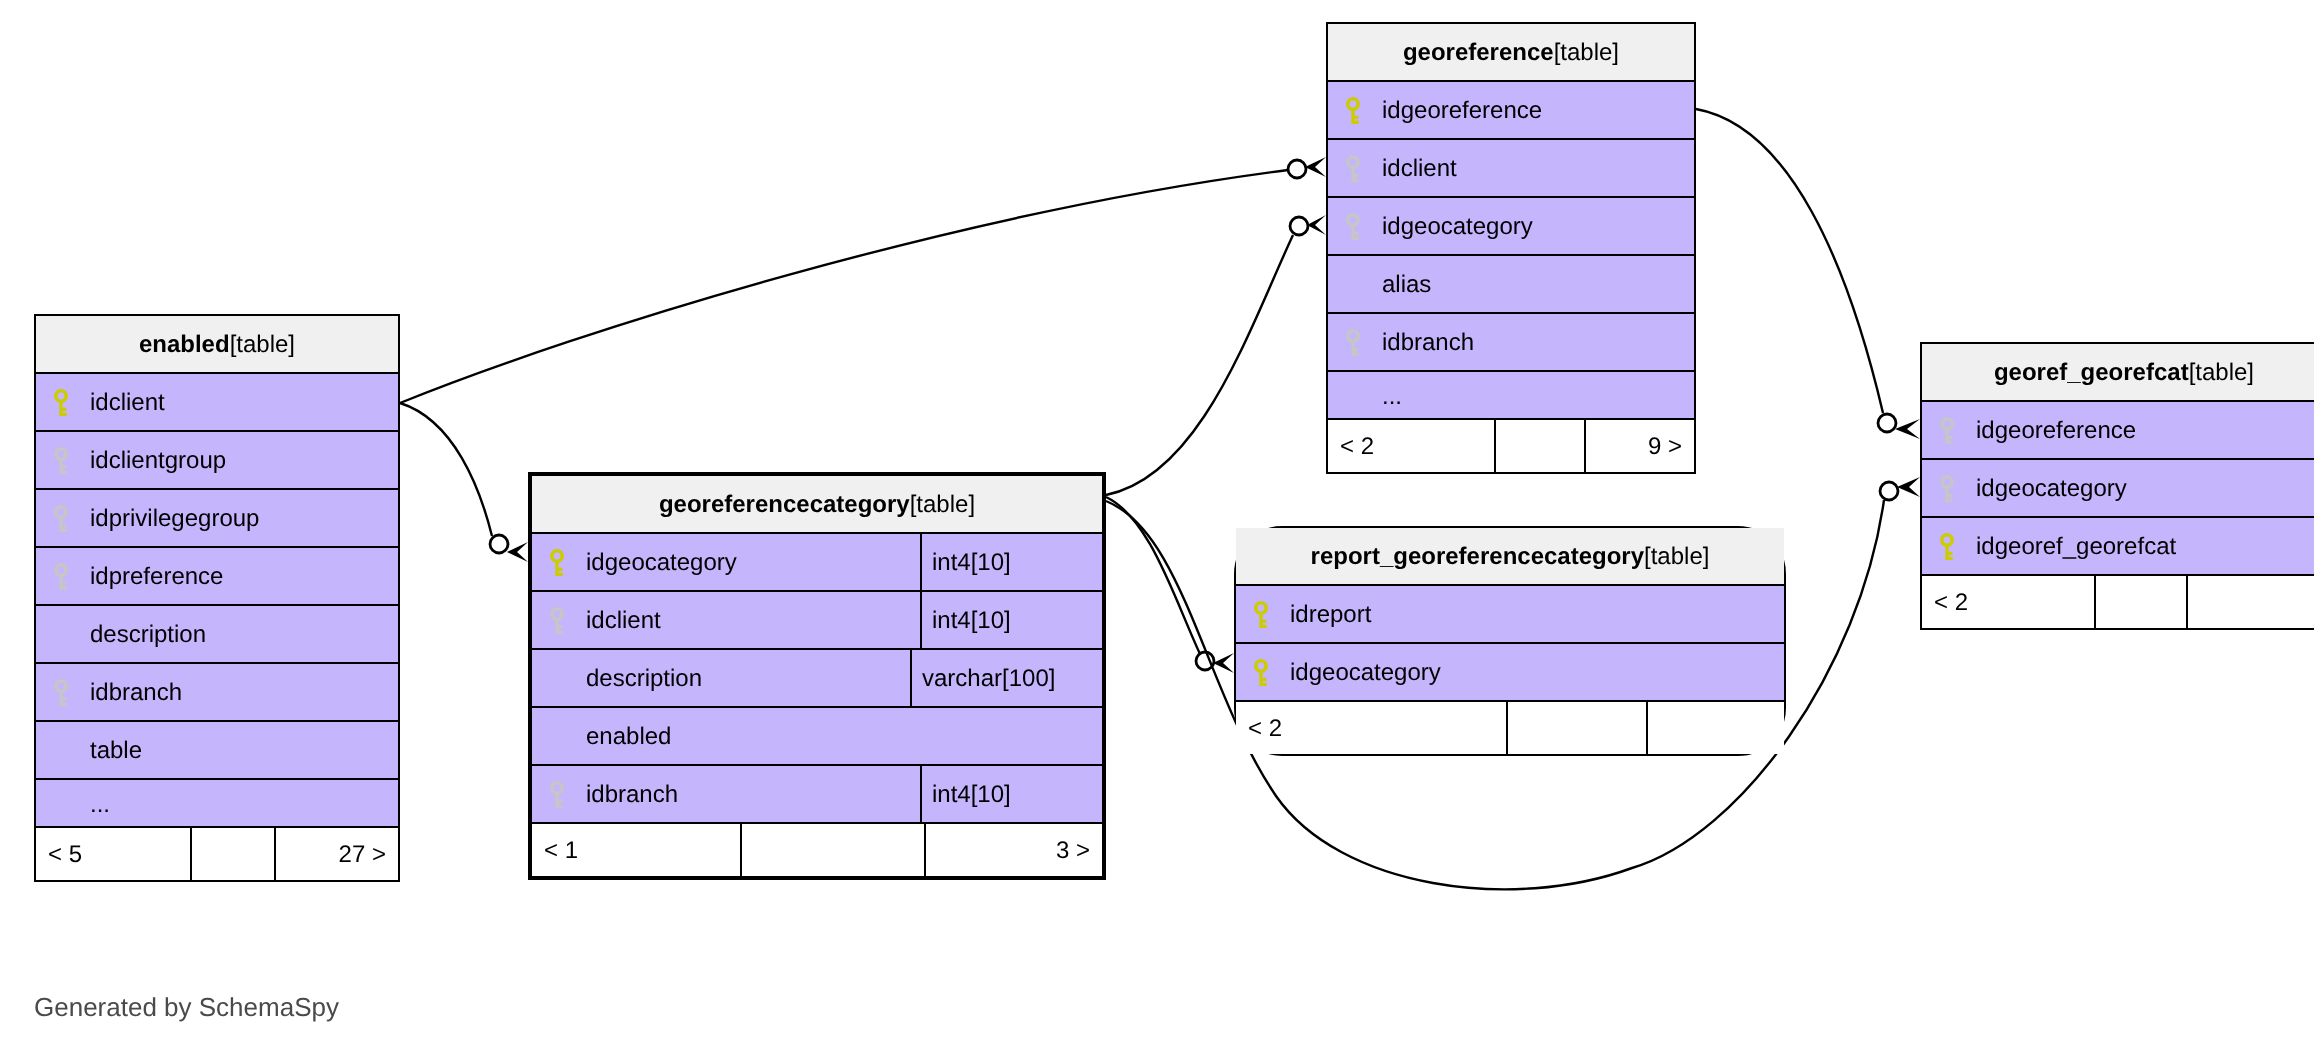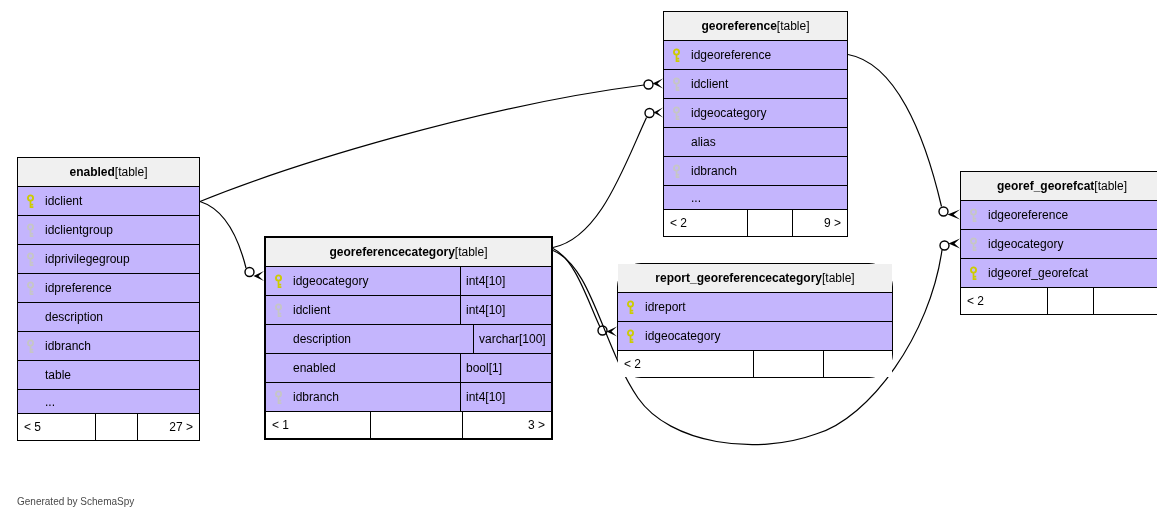--- a/index.html
+++ b/index.html
@@ -17,21 +17,21 @@
        box-sizing:border-box;background:#c4b5fd;}
   .row.ellipsis{height:24px;}
   .keycell{width:19px;padding-left:8px;display:flex;align-items:center;flex:0 0 auto;}
   .colname{flex:1 1 auto;white-space:nowrap;overflow:hidden;}
   .typecell{flex:0 0 auto;border-left:1px solid #000;align-self:stretch;display:flex;
             align-items:center;padding-left:5px;box-sizing:border-box;white-space:nowrap;}
   .foot{height:26px;display:flex;background:#fff;}
   .foot .fc{box-sizing:border-box;display:flex;align-items:center;padding:0 6px;height:100%;}
   .foot .fc.b{border-right:1px solid #000;}
   .foot .fc.right{justify-content:flex-end;flex:1 1 auto;}
-  #footnote{position:absolute;left:17px;top:496px;font-size:10px;color:#4a4a4a;}
+  #footnote{position:absolute;left:17px;top:496px;font-size:13px;color:#4a4a4a;}
   svg .edge{fill:none;stroke:#000;stroke-width:1.2;}
   svg .dot{fill:#fff;stroke:#000;stroke-width:1.4;}
   svg .crow{fill:#000;stroke:none;}
 </style>
 </head>
 <body>
 
 <div id="stage">
   <svg id="edges" xmlns="http://www.w3.org/2000/svg" viewBox="0 0 1157 525">
       <g>
@@ -155,26 +155,25 @@
     <circle cx="4.5" cy="4" r="2.6" fill="none" stroke="#c6c6c6" stroke-width="1.8"></circle>
     <path d="M4.5 6.8 L4.5 14 M4.5 10.7 L7.2 10.7 M4.5 13.2 L7.4 13.2" stroke="#c6c6c6" stroke-width="1.7" fill="none"></path>
   </svg>
           </span>
         <span class="colname">idclient</span>
         <span class="typecell" style="width:91px">int4[10]</span>
         </div>
         <div class="row">
         <span class="keycell"></span>
         <span class="colname">description</span>
-        <span class="typecell" style="width:78px">varchar[100]</span>
+        <span class="typecell" style="width:96px">varchar[100]</span>
         </div>
         <div class="row">
         <span class="keycell"></span>
         <span class="colname">enabled</span>
-        <span class="typecell" style="width:91px">bool[1]</span>
         </div>
         <div class="row">
         <span class="keycell">
             <svg width="9" height="15" viewBox="0 0 9 15">
     <circle cx="4.5" cy="4" r="2.6" fill="none" stroke="#c6c6c6" stroke-width="1.8"></circle>
     <path d="M4.5 6.8 L4.5 14 M4.5 10.7 L7.2 10.7 M4.5 13.2 L7.4 13.2" stroke="#c6c6c6" stroke-width="1.7" fill="none"></path>
   </svg>
           </span>
         <span class="colname">idbranch</span>
         <span class="typecell" style="width:91px">int4[10]</span>

